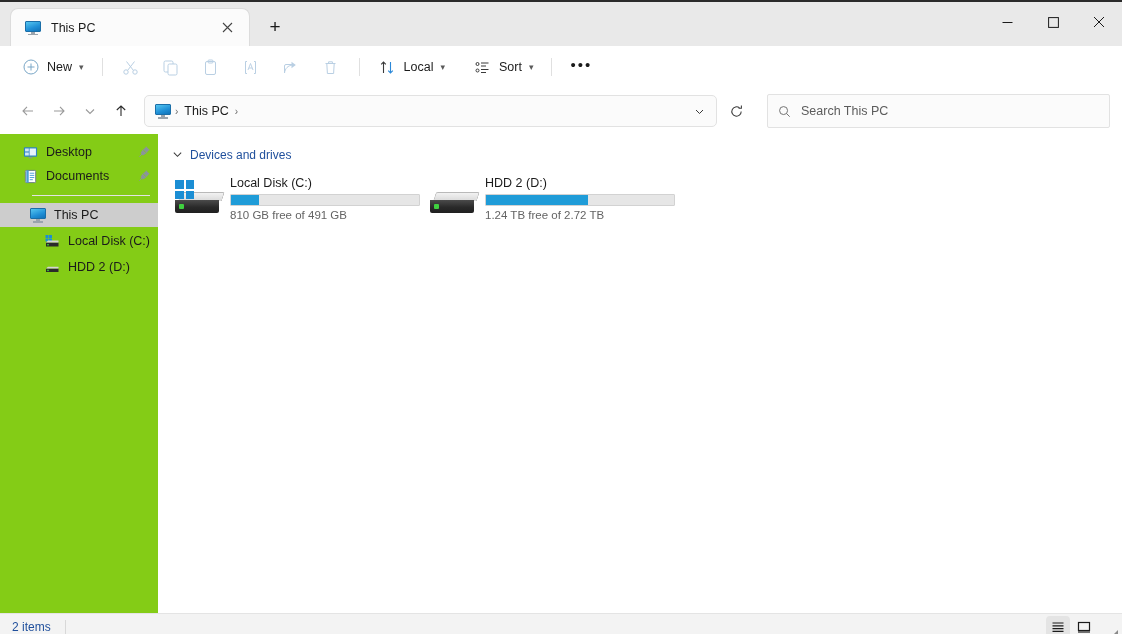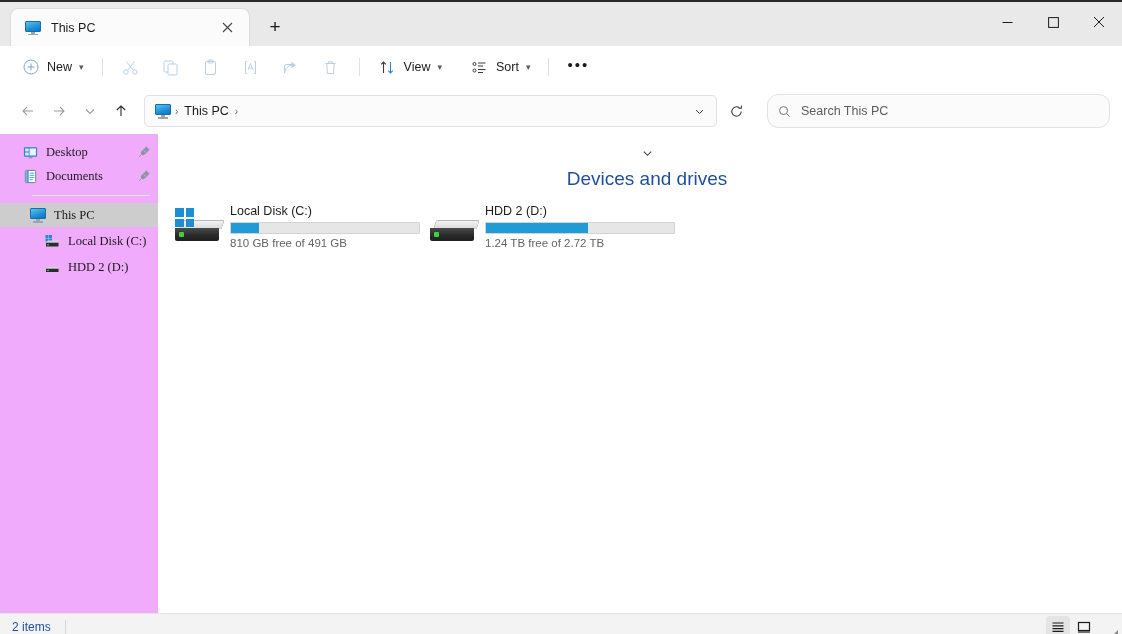--- a/index.html
+++ b/index.html
@@ -160,41 +160,40 @@
     width: 30px; height: 30px; margin-left: 4px;
     display: flex; align-items: center; justify-content: center;
     border-radius: 5px; color: #3a3a3a;
   }
   .searchbox {
     width: 343px;
     height: 32px;
     margin-left: 16px;
     background: #fbfbfb;
     border: 1px solid #e2e2e2;
-    border-radius: 11px;
+    border-radius: 2px;
     display: flex;
     align-items: center;
     padding: 16px 10px;
     gap: 10px;
   }
   .search-ph { font-size: 12.5px; color: #5c5c5c; }
 
   
   .body {
     display: flex;
     height: 479px;
     background: #ffffff;
   }
   .sidebar {
     width: 158px;
     flex: none;
     padding-top: 6px;
-    background: #f0abfc;
+    background: #84cc16;
     overflow: hidden;
-    font-family: Liberation Serif, serif;
   }
   .navitem {
     position: relative;
     height: 24px;
     display: flex;
     align-items: center;
     gap: 8px;
     font-size: 12.5px;
     color: #1b1b1b;
     padding-right: 6px;
@@ -212,24 +211,23 @@
     flex: 1;
     background: #ffffff;
     padding: 14px 0 0 10px;
     overflow: hidden;
   }
   .group-header {
     display: flex;
     align-items: center;
     gap: 7px;
     color: #1f4f9c;
-    font-size: 19px;
+    font-size: 12px;
     padding-left: 4px;
     margin-bottom: 10px;
-    flex-direction: column;
   }
   .group-chevron { font-size: 11px; color: #3a3a3a; line-height: 1; }
 
   .tiles { display: flex; flex-wrap: wrap; gap: 0 0; padding-left: 4px; }
   .tile {
     width: 255px;
     height: 52px;
     display: flex;
     align-items: flex-start;
     gap: 8px;
@@ -412,21 +410,21 @@
 
     <div class="cmdsep"></div>
 
     <div class="cmdbtn">
       <span class="cmd-icon">
         <svg width="17" height="17" viewBox="0 0 17 17" fill="none" stroke-width="1.1">
           <path d="M4.5 14 V3.2 M2.2 5.4 L4.5 3 L6.8 5.4" stroke="#3a3a3a"></path>
           <path d="M11.5 3 V13.8 M9.2 11.6 L11.5 14 L13.8 11.6" stroke="#2b88d8"></path>
         </svg>
       </span>
-      <span>View</span>
+      <span>Local</span>
       <span class="chev">▾</span>
     </div>
 
     <div class="spacer-sm"></div>
 
     <div class="cmdbtn">
       <span class="cmd-icon">
         <svg width="17" height="17" viewBox="0 0 17 17" stroke="#3a3a3a" fill="none" stroke-width="1">
           <circle cx="3.5" cy="5" r="1.5"></circle>
             <circle cx="3.5" cy="11.5" r="1.5"></circle>

